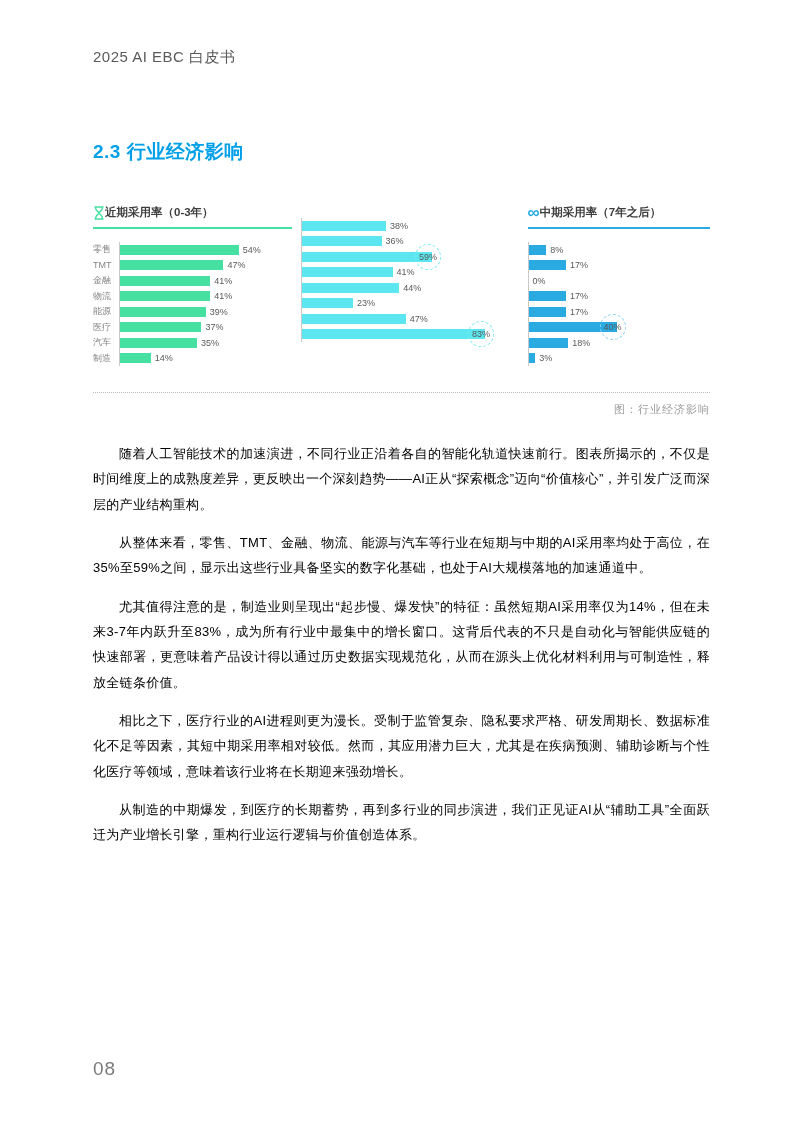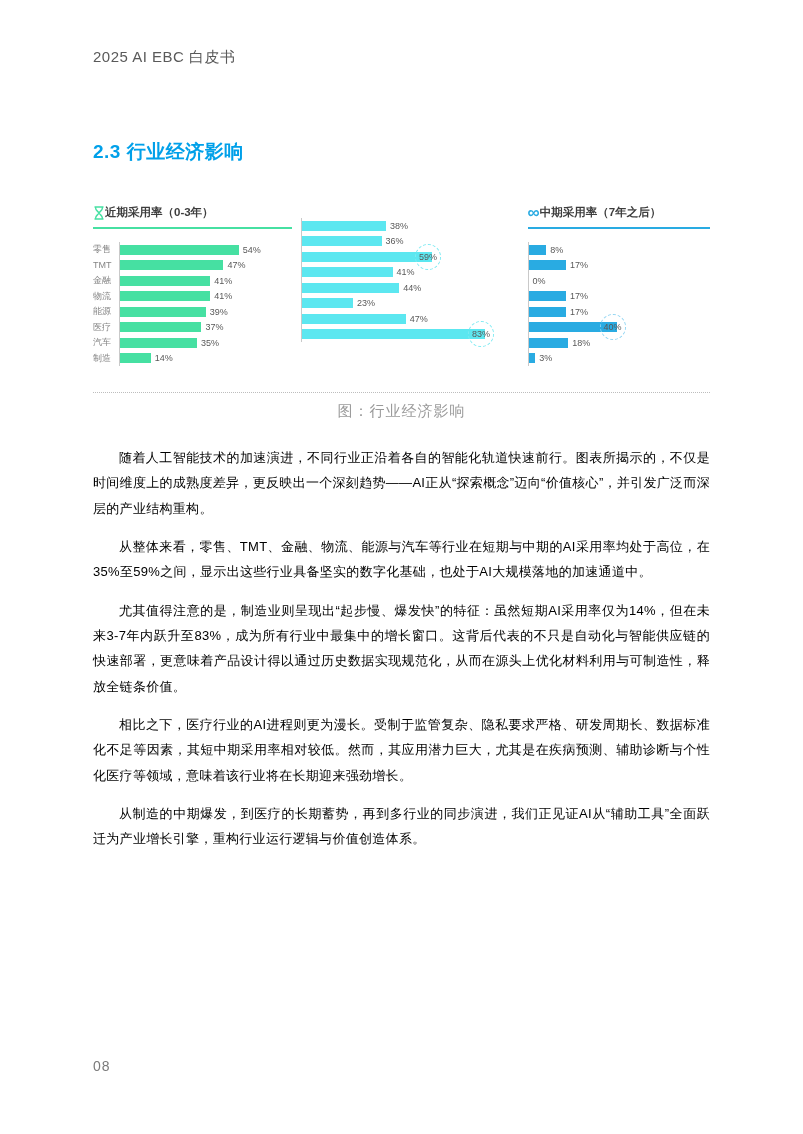--- a/index.html
+++ b/index.html
@@ -52,33 +52,33 @@
     position:relative; z-index:1;
   }
   .val.circled {
     width:26px; height:26px; margin-left:-17px;
     display:inline-flex; align-items:center; justify-content:center;
     border:1px dashed #7dd8f0; border-radius:50%;
   }
   
   .fig-divider { margin-top:26px; border-top:1.5px dotted #bdbdbd; }
   .fig-caption {
-    margin-top:9px; text-align:center;
-    font-size:15px; color:#9a9a9a; letter-spacing:1px;
+    margin-top:9px; text-align:right;
+    font-size:11px; color:#9a9a9a; letter-spacing:1px;
   }
   
   .body-text { margin-top:24px; }
   .body-text p {
     font-size:13px; line-height:1.95; color:#000000;
     text-indent:2em; text-align:justify;
     margin-bottom:13px; letter-spacing:0.3px;
   }
   .page-number {
     position:absolute; left:93px; top:1058px;
-    font-size:14px; color:#7a7a7a; letter-spacing:1px;
+    font-size:19px; color:#7a7a7a; letter-spacing:1px;
   }
 </style>
 </head>
 <body>
 
 <div class="doc-header">2025 AI EBC 白皮书</div>
 
 <h2 class="section-title">2.3 行业经济影响</h2>
 
 <div class="chart">

